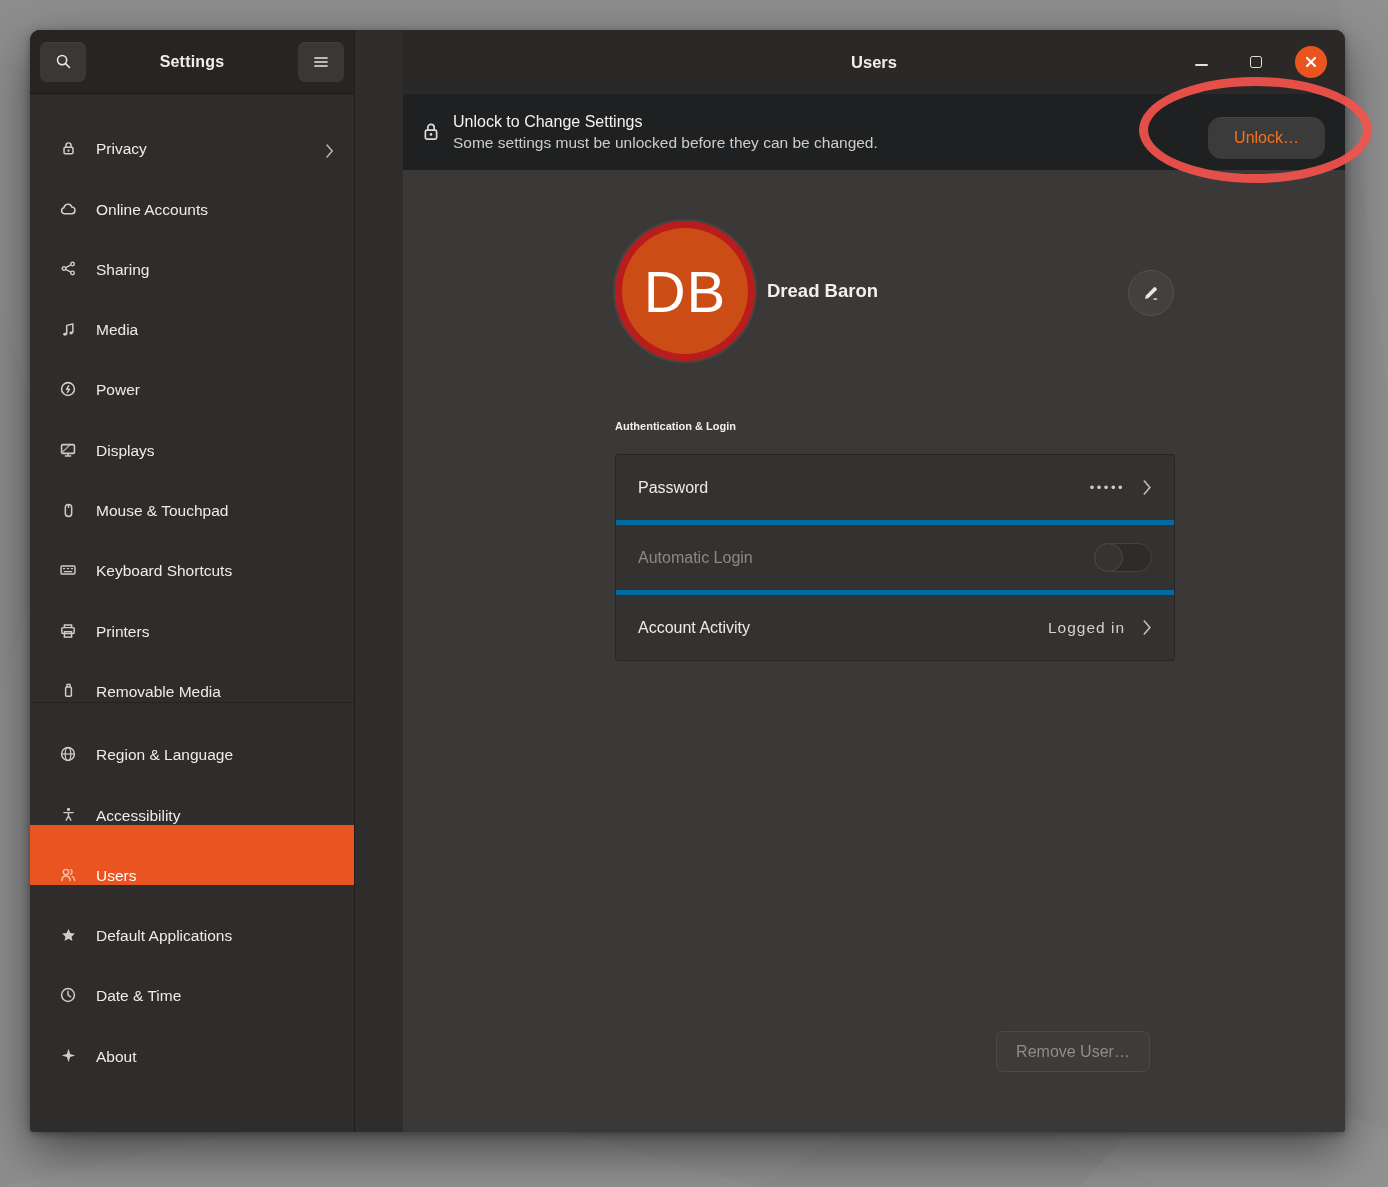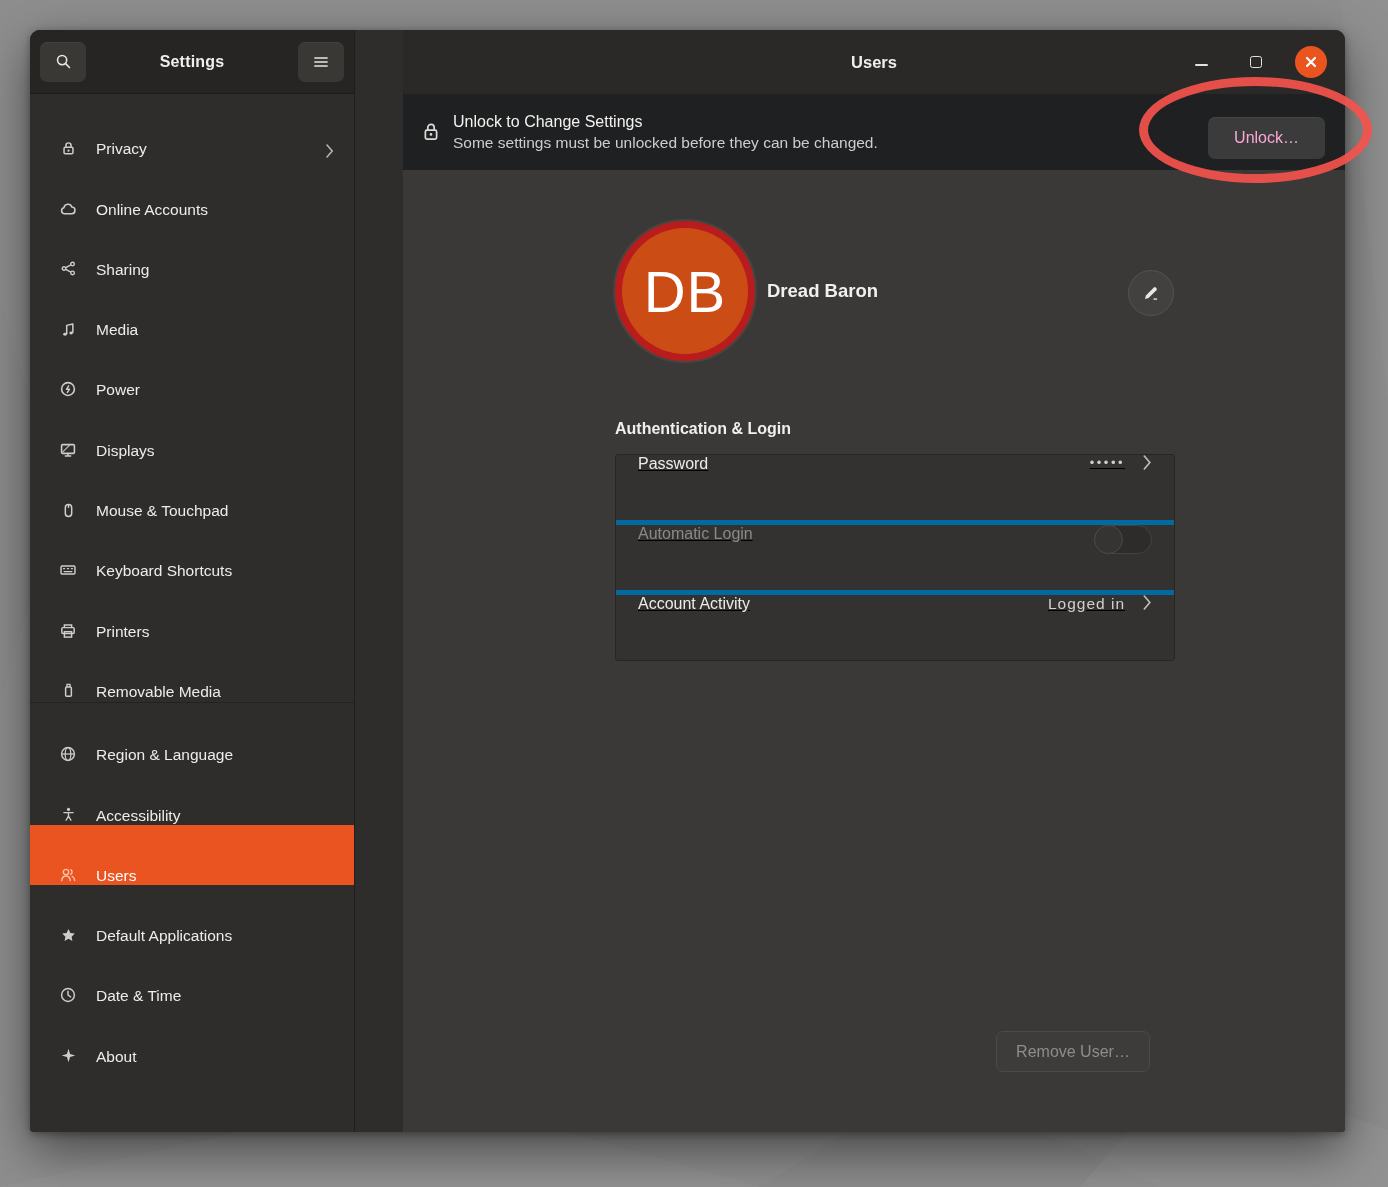--- a/index.html
+++ b/index.html
@@ -60,21 +60,21 @@
 
   
   .banner {
     height:76px; flex:0 0 76px; background:#1e2021; display:flex; align-items:center; padding:0 20px 0 18px;
   }
   .banner-lock { color:#dddbd8; margin-right:12px; display:flex; flex:0 0 auto; }
   .banner-texts { flex:1; min-width:0; }
   .banner-title { color:#f4f2ef; font-weight:normal; font-size:16px; margin-bottom:3px; }
   .banner-sub { color:#cfcdca; font-size:15.5px; }
   .unlock-btn {
-    flex:0 0 auto; background:#3b3b3b; color:#f9a8d4; border:none; border-radius:7px;
+    flex:0 0 auto; background:#3b3b3b; color:#f97316; border:none; border-radius:14px;
     height:42px; padding:0 26px; font-size:16px; cursor:pointer;
     box-shadow:inset 0 1px 0 rgba(255,255,255,.05);
     margin-top:12px;
   }
 
   
   .content { flex:1; position:relative; background:#3b3937; }
 
   .avatar-ring {
     position:absolute; left:210px; top:49px; width:144px; height:144px; border-radius:50%;
@@ -86,28 +86,28 @@
     display:flex; align-items:center; justify-content:center;
     color:#ffffff; font-size:58px; letter-spacing:1px;
   }
   .user-name { position:absolute; left:364px; top:110px; color:#f2f0ed; font-weight:bold; font-size:18.5px; }
   .edit-btn {
     position:absolute; left:725px; top:100px; width:46px; height:46px; border-radius:50%;
     background:#434140; border:1px solid #55534f; display:flex; align-items:center; justify-content:center; cursor:pointer;
     color:#e9e7e4;
   }
 
-  .auth-title { position:absolute; left:212px; top:250px; color:#f1efec; font-weight:bold; font-size:16px; }
+  .auth-title { position:absolute; left:212px; top:250px; color:#f1efec; font-weight:bold; font-size:11px; }
 
   .auth-card {
     position:absolute; left:212px; top:284px; width:560px; height:207px;
     background:#343230; border:1px solid #282624; border-radius:3px;
     display:flex; flex-direction:column;
   }
-  .auth-row { flex:1; display:flex; padding:0 22px; cursor:pointer;text-decoration:underline; }
+  .auth-row { flex:1; display:flex; align-items:center; padding:0 22px; cursor:pointer; }
   .auth-row + .auth-row { border-top:5px solid #0369a1; }
   .auth-label { flex:1; color:#edebe8; font-size:16px; }
   .auth-label.dim { color:#8b8987; }
   .auth-value { color:#d2d0cd; font-size:15.5px; margin-right:18px; letter-spacing:1px; }
   .auth-value.dots { font-size:13px; letter-spacing:2.5px; color:#cfcdca; }
   .row-chevron { color:#c0beba; display:flex; }
 
   .toggle {
     width:58px; height:29px; border-radius:15px; background:#2e2c2a; border:1px solid #454341;
     position:relative; cursor:pointer; flex:0 0 auto;

